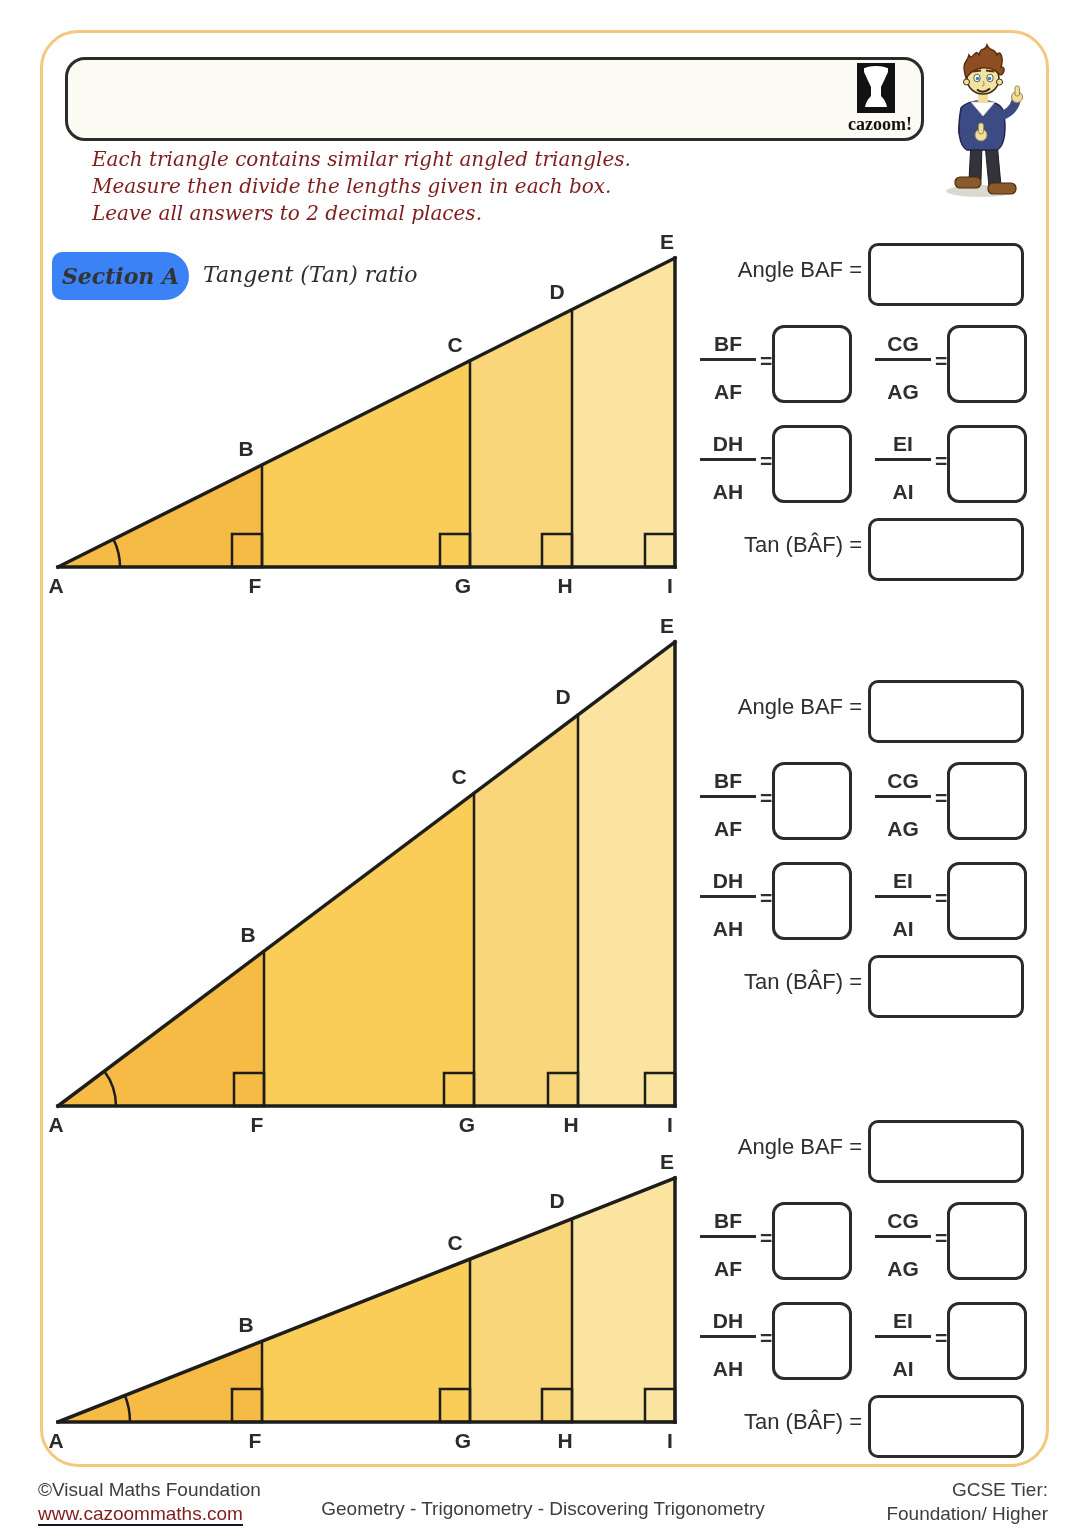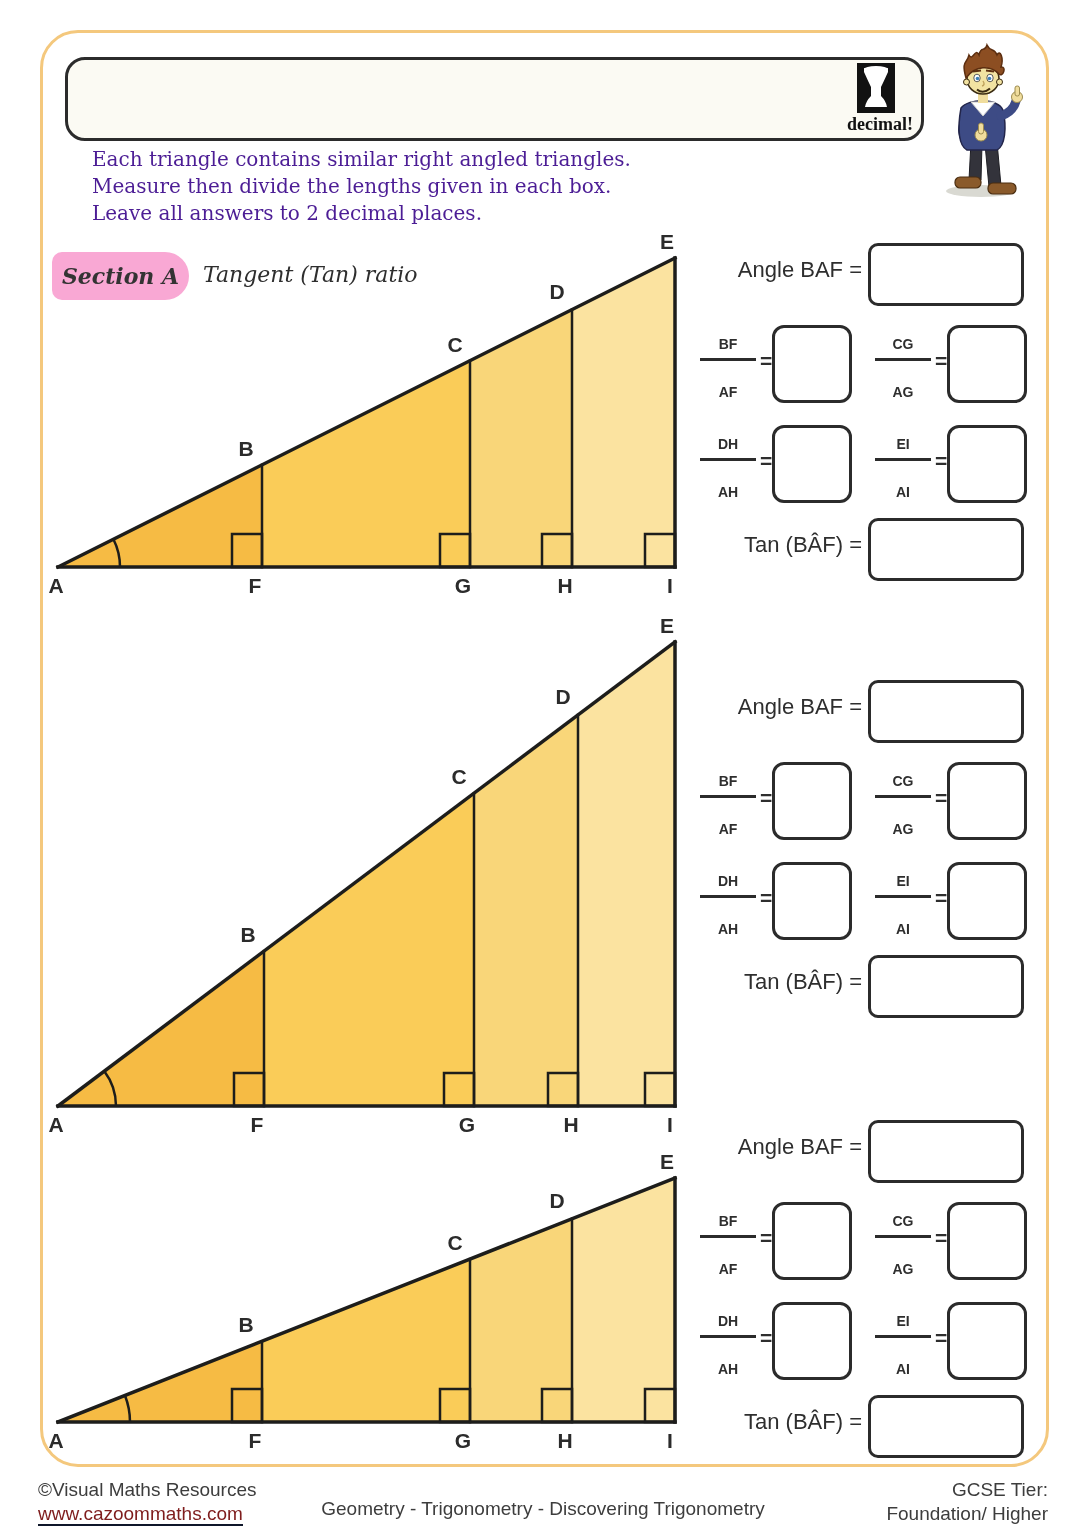--- a/index.html
+++ b/index.html
@@ -10,37 +10,37 @@
   .page-frame{left:40px;top:30px;width:1003px;height:1431px;border:3px solid #F4C87D;border-radius:38px;}
 
   
   .title-box{left:65px;top:57px;width:853px;height:78px;background:#FBFAF3;border:3px solid #2b2b2b;border-radius:20px;}
   .title-text{left:27px;top:20px;font-size:30px;font-weight:bold;letter-spacing:.5px;color:#3a3a3a;}
   .logo{left:770px;top:2px;width:84px;height:74px;text-align:center;}
   .logo-square{left:19px;top:1px;width:38px;height:50px;background:#121212;}
   .logo-text{left:0;top:52px;width:84px;font-family:"Liberation Serif",serif;font-weight:bold;font-size:18px;color:#121212;letter-spacing:0px;}
 
   
-  .instructions{left:92px;top:146px;width:620px;font-family:"DejaVu Serif","Liberation Serif",serif;font-size:20px;line-height:27px;color:#4c1d95;}
-
-  
-  .section-chip{left:52px;top:252px;width:137px;height:48px;background:#f9a8d4;border-radius:10px 24px 24px 10px;text-align:center;line-height:48px;font-family:"DejaVu Serif","Liberation Serif",serif;font-style:italic;font-weight:bold;font-size:22px;color:#333;}
+  .instructions{left:92px;top:146px;width:620px;font-family:"DejaVu Serif","Liberation Serif",serif;font-style:italic;font-size:20px;line-height:27px;color:#7f1d1d;}
+
+  
+  .section-chip{left:52px;top:252px;width:137px;height:48px;background:#3b82f6;border-radius:10px 24px 24px 10px;text-align:center;line-height:48px;font-family:"DejaVu Serif","Liberation Serif",serif;font-style:italic;font-weight:bold;font-size:22px;color:#333;}
   .section-subtitle{left:203px;top:262px;font-family:"DejaVu Serif","Liberation Serif",serif;font-style:italic;font-size:22px;color:#2e2e2e;}
 
   
   .tri{left:40px;}
   .tri svg{display:block;overflow:visible;}
 
   
   .answer-group{left:690px;width:345px;height:350px;}
   .ag-label{position:absolute;font-size:22px;font-weight:normal;color:#2e2e2e;text-align:right;width:172px;left:0;}
   .answer-box{position:absolute;border:3px solid #2b2b2b;background:#fff;}
   .box-wide{width:150px;height:57px;border-radius:10px;}
   .box-small{width:74px;height:72px;border-radius:12px;}
-  .frac{position:absolute;width:56px;text-align:center;font-size:14px;font-weight:bold;color:#2e2e2e;line-height:26px;}
+  .frac{position:absolute;width:56px;text-align:center;font-size:21px;font-weight:bold;color:#2e2e2e;line-height:26px;}
   .frac .num{display:block;border-bottom:3px solid #2b2b2b;padding-bottom:1px;}
   .frac .den{display:block;padding-top:18px;text-align:center;}
   .eq{position:absolute;font-size:21px;font-weight:bold;color:#2e2e2e;}
 
   
   .footer-left{left:38px;top:1478px;font-size:19px;color:#3d3d3d;line-height:24px;}
   .footer-link{color:#7f1d1d;text-decoration:none;border-bottom:2px solid #0f172a;cursor:pointer;}
   .footer-center{left:0;top:1498px;width:1086px;text-align:center;font-size:19px;color:#3d3d3d;}
   .footer-right{left:738px;top:1478px;width:310px;text-align:right;font-size:19px;color:#3d3d3d;line-height:24px;}
 
@@ -52,21 +52,21 @@
 <div class="abs page-frame"></div>
 
 <div class="abs title-box">
   <div class="abs logo">
     <div class="abs logo-square">
       <svg width="38" height="50" viewBox="0 0 38 50">
         <path d="M7,5 Q19,9 31,5 L31,9 Q26,20 24,24 L24,33 Q29,38 30,44 L8,44 Q9,38 14,33 L14,24 Q12,20 7,9 Z" fill="#ffffff"></path>
         <ellipse cx="19" cy="6" rx="12" ry="3" fill="#ffffff"></ellipse>
       </svg>
     </div>
-    <div class="abs logo-text">decimal!</div>
+    <div class="abs logo-text">cazoom!</div>
   </div>
 </div>
 
 <svg class="abs mascot" viewBox="0 0 100 160">
   <ellipse cx="48" cy="151" rx="35" ry="6" fill="#d9d9d2"></ellipse>
   <path d="M38,102 L36,140 L48,140 L49,104 Z" fill="#33333b" stroke="#1e1e24" stroke-width="1"></path>
   <path d="M52,104 L56,147 L68,146 L64,102 Z" fill="#33333b" stroke="#1e1e24" stroke-width="1"></path>
   <rect x="22" y="137" width="26" height="11" rx="5" fill="#8a5a2b" stroke="#4a2d10" stroke-width="1.2"></rect>
   <rect x="55" y="143" width="28" height="11" rx="5" fill="#8a5a2b" stroke="#4a2d10" stroke-width="1.2"></rect>
   <path d="M32,74 Q22,86 28,100 Q32,105 37,101 L38,88 Z" fill="#3d4b85" stroke="#22254a" stroke-width="1.2"></path>
@@ -273,20 +273,20 @@
     <span class="num">EI</span>
     <span class="den">AI</span>
   </div>
   <div class="eq" style="left:245px;top:214px">=</div>
   <div class="answer-box box-small" style="left:257px;top:190px"></div>
   <div class="ag-label" style="top:297px">Tan (BÂF) =</div>
   <div class="answer-box box-wide" style="left:178px;top:283px"></div>
 </div>
 
 <div class="abs footer-left">
-  <div>©Visual Maths Resources</div>
+  <div>©Visual Maths Foundation</div>
   <div><span class="footer-link">www.cazoommaths.com</span></div>
 </div>
 <div class="abs footer-center">Geometry - Trigonometry - Discovering Trigonometry</div>
 <div class="abs footer-right">
   <div>GCSE Tier:</div>
   <div>Foundation/ Higher</div>
 </div>
 
 </body></html>

